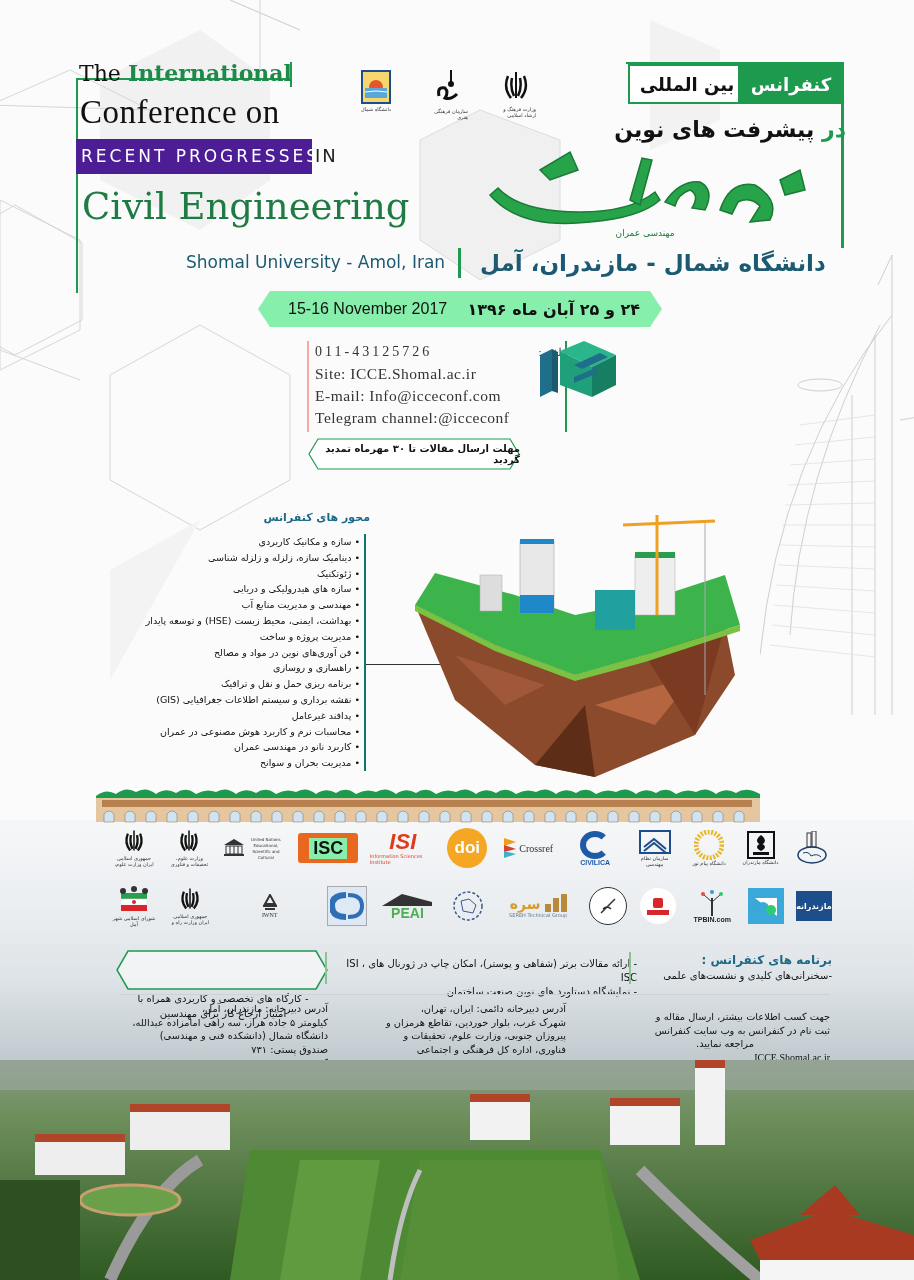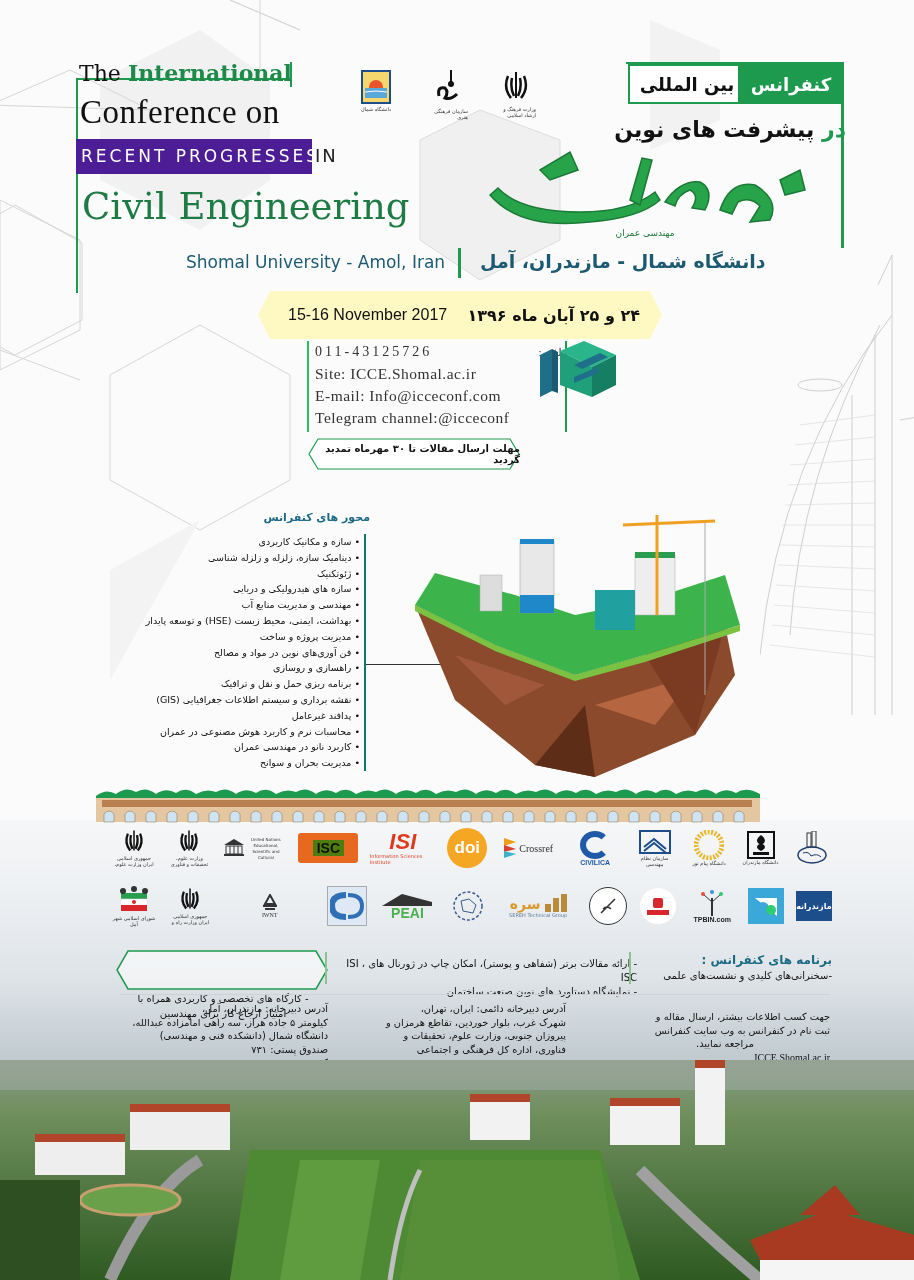--- a/index.html
+++ b/index.html
@@ -12,42 +12,42 @@
   .en-title-frame { left: 76px; top: 78px; width: 216px; height: 215px; border-left: 2px solid #1e9a4f; border-top: 2px solid #1e9a4f; }
   .en-the { left: 79px; top: 60px; font-family: "DejaVu Serif", serif; font-size: 22px; color: #111; white-space: nowrap; }
   .en-the b { color: #1e8a4a; }
   .en-the-bar { left: 290px; top: 62px; width: 2px; height: 25px; background: #1e9a4f; }
   .en-conf { left: 80px; top: 94px; font-family: "Liberation Serif", serif; font-size: 33px; color: #111; letter-spacing: 0.5px; }
   .en-recent { left: 76px; top: 139px; width: 236px; height: 35px; background: #4c1d95; color: #fff; font-family: "DejaVu Sans", sans-serif; font-size: 17px; letter-spacing: 3px; line-height: 35px; padding-left: 5px; white-space: nowrap; }
   .en-in { left: 315px; top: 145px; font-size: 18px; color: #222; letter-spacing: 2px; }
   .en-civil { left: 82px; top: 185px; font-family: "DejaVu Serif", serif; font-size: 37px; color: #1e7b44; white-space: nowrap; }
   .en-univ { left: 186px; top: 252px; font-family: "DejaVu Sans", sans-serif; font-size: 17px; color: #1c5a72; white-space: nowrap; }
   .divider-green { left: 458px; top: 248px; width: 3px; height: 30px; background: #1e9a4f; }
-  .fa-univ { left: 480px; top: 250px; font-size: 19px; color: #1c5a72; direction: rtl; white-space: nowrap; font-weight: bold; }
+  .fa-univ { left: 480px; top: 250px; font-size: 23px; color: #1c5a72; direction: rtl; white-space: nowrap; font-weight: bold; }
 
   
   .logo-top { top: 70px; width: 40px; height: 50px; display: flex; flex-direction: column; align-items: center; }
   .logo-top .cap { font-size: 5px; color: #333; margin-top: 2px; direction: rtl; }
 
   
   .fa-frame { left: 626px; top: 62px; width: 218px; height: 186px; border-top: 2px solid #1e9a4f; border-right: 3px solid #1e9a4f; }
   .fa-conf-box { left: 628px; top: 64px; width: 214px; height: 40px; display: flex; direction: rtl; }
   .fa-conf-green { background: #1e9a4f; color: #fff; font-size: 18px; font-weight: bold; width: 102px; display: flex; align-items: center; justify-content: center; }
   .fa-conf-white { background: #fff; color: #111; font-size: 18px; font-weight: bold; flex: 1; display: flex; align-items: center; justify-content: center; border: 2px solid #1e9a4f; padding-left: 6px; }
   .fa-sub { left: 530px; top: 117px; width: 316px; direction: rtl; text-align: right; font-size: 22px; font-weight: bold; color: #111; white-space: nowrap; }
   .fa-sub span { color: #1e9a4f; }
   .fa-big { left: 480px; top: 140px; width: 330px; height: 100px; }
 
   
-  .date-banner { left: 258px; top: 291px; width: 404px; height: 48px; background: #fef9c3; clip-path: polygon(12px 0, 392px 0, 404px 50%, 392px 100%, 12px 100%, 0 50%); display: flex; align-items: center; justify-content: space-between; padding: 0 22px 0 30px; }
+  .date-banner { left: 258px; top: 291px; width: 404px; height: 36px; background: #86efac; clip-path: polygon(12px 0, 392px 0, 404px 50%, 392px 100%, 12px 100%, 0 50%); display: flex; align-items: center; justify-content: space-between; padding: 0 22px 0 30px; }
   .date-en { color: #111; font-family: "Liberation Sans", sans-serif; font-size: 16px; }
   .date-fa { color: #111; font-size: 16px; direction: rtl; font-weight: bold; }
 
   
-  .contact { left: 307px; top: 341px; width: 260px; height: 91px; border-left: 2px solid #22c55e; border-right: 2px solid #1e9a4f; padding-left: 6px; }
+  .contact { left: 307px; top: 341px; width: 260px; height: 91px; border-left: 2px solid #fca5a5; border-right: 2px solid #1e9a4f; padding-left: 6px; }
   .contact .row { font-family: "Liberation Serif", serif; font-size: 15.5px; color: #333; line-height: 22px; white-space: nowrap; letter-spacing: 0.5px; }
   .contact .phone { display: flex; justify-content: space-between; font-size: 14px; letter-spacing: 3px; }
   .contact .phone .lbl { font-size: 11px; letter-spacing: 0; direction: rtl; }
   .ice-logo { left: 538px; top: 341px; width: 80px; height: 58px; }
   .deadline-border { left: 308px; top: 438px; width: 212px; height: 32px; }
 
   
   .topics-title { left: 258px; top: 511px; width: 112px; text-align: right; direction: rtl; font-size: 11px; font-weight: bold; color: #1c6a85; }
   .topics { left: 230px; top: 534px; width: 136px; border-right: 2px solid #0f766e; direction: rtl; padding-right: 4px; }
   .topics li { list-style: none; font-size: 9.5px; color: #111; line-height: 15.8px; white-space: nowrap; }
@@ -317,21 +317,21 @@
         <polygon points="0,6 10,0 20,6" fill="#333"></polygon>
         <rect x="2" y="7" width="16" height="8" fill="none" stroke="#333"></rect>
         <line x1="6" y1="7" x2="6" y2="15" stroke="#333"></line>
         <line x1="10" y1="7" x2="10" y2="15" stroke="#333"></line>
         <line x1="14" y1="7" x2="14" y2="15" stroke="#333"></line>
         <rect x="0" y="15" width="20" height="2" fill="#333"></rect>
       </svg>
     <div class="t" style="direction:ltr;width:40px;height:22px;overflow:hidden;font-size:4px">United Nations Educational, Scientific and Cultural Organization</div>
   </div>
   <div class="lg" style="width:60px; height:30px; background:#e86820; border-radius:3px;">
-    <div style="background:#4d7c0f; color:#111; font-weight:bold; font-size:14px; padding:0 4px; font-family:'Liberation Sans',sans-serif;">ISC</div>
+    <div style="background:#86efac; color:#111; font-weight:bold; font-size:18px; padding:0 4px; font-family:'Liberation Sans',sans-serif;">ISC</div>
   </div>
   <div class="lg" style="width:66px">
     <div style="color:#e03a1e; font-weight:bold; font-style:italic; font-size:22px; font-family:'Liberation Sans',sans-serif; line-height:22px;">ISI</div>
     <div style="font-size:5px; color:#e03a1e; direction:ltr">Information Sciences Institute</div>
   </div>
   <div class="lg" style="width:40px; height:40px; border-radius:50%; background:#f5a623;">
     <span style="color:#fff; font-weight:bold; font-size:17px; font-family:'Liberation Sans',sans-serif;">doi</span>
   </div>
   <div class="lg" style="width:60px; flex-direction:row; gap:3px">
     <svg width="12" height="20" viewBox="0 0 12 20">

